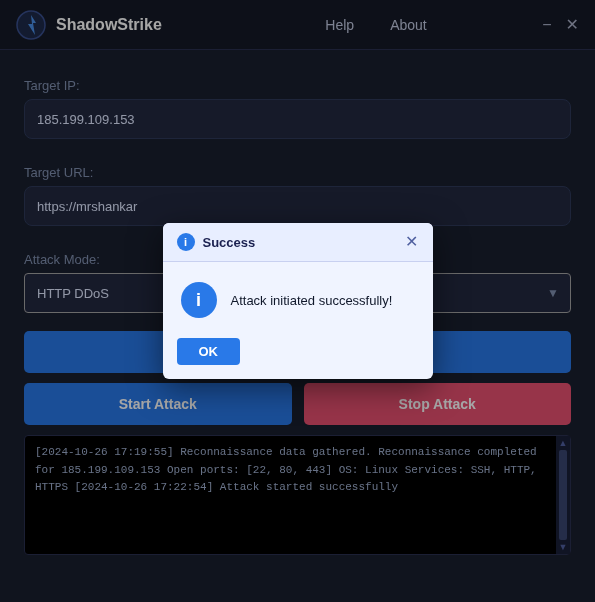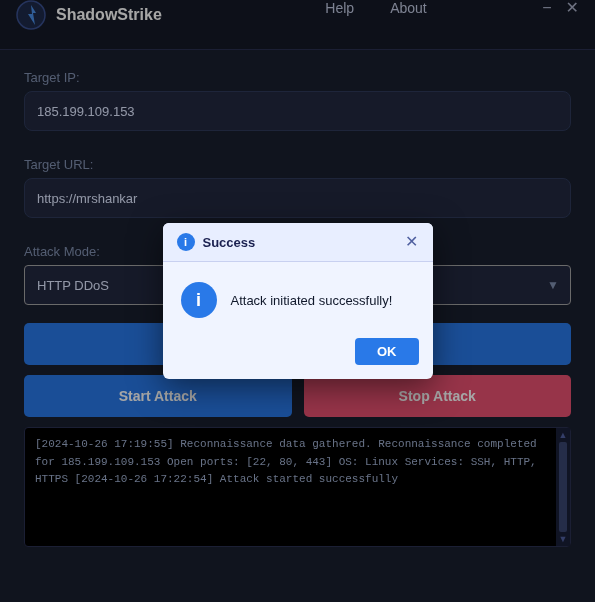--- a/index.html
+++ b/index.html
@@ -12,21 +12,21 @@
       overflow: hidden;
       position: relative;
     }
 
     
     .title-bar {
       width: 100%;
       height: 50px;
       background: #151a27;
       display: flex;
-      align-items: flex-start;
+      align-items: center;
       justify-content: space-between;
       padding: 0 16px;
       border-bottom: 1px solid #2a3050;
     }
     .title-bar-left {
       display: flex;
       align-items: center;
       gap: 10px;
     }
     .app-logo {
@@ -65,21 +65,21 @@
     .main-content {
       padding: 20px 24px 16px 24px;
     }
 
     .field-label {
       font-size: 13px;
       color: #8090b0;
       margin-bottom: 6px;
       margin-top: 26px;
     }
-    .field-label:first-child { margin-top: 0; }
+    .field-label:first-child { margin-top: 8px; }
 
     .text-input {
       width: 100%;
       background: #222840;
       border: 1px solid #2e3a5a;
       border-radius: 8px;
       padding: 10px 12px;
       color: #e0e8ff;
       font-size: 13px;
       height: 40px;
@@ -272,21 +272,21 @@
       flex-shrink: 0;
     }
     .modal-message {
       font-size: 13px;
       color: #0f172a;
       font-weight: 500;
     }
     .modal-footer {
       padding: 6px 14px 14px 14px;
       display: flex;
-      justify-content: flex-end;
+      justify-content: flex-start;
     }
     .btn-ok {
       background: #2979e8;
       color: #fff;
       border: none;
       border-radius: 4px;
       padding: 6px 22px;
       font-size: 13px;
       font-weight: 600;
       cursor: pointer;

